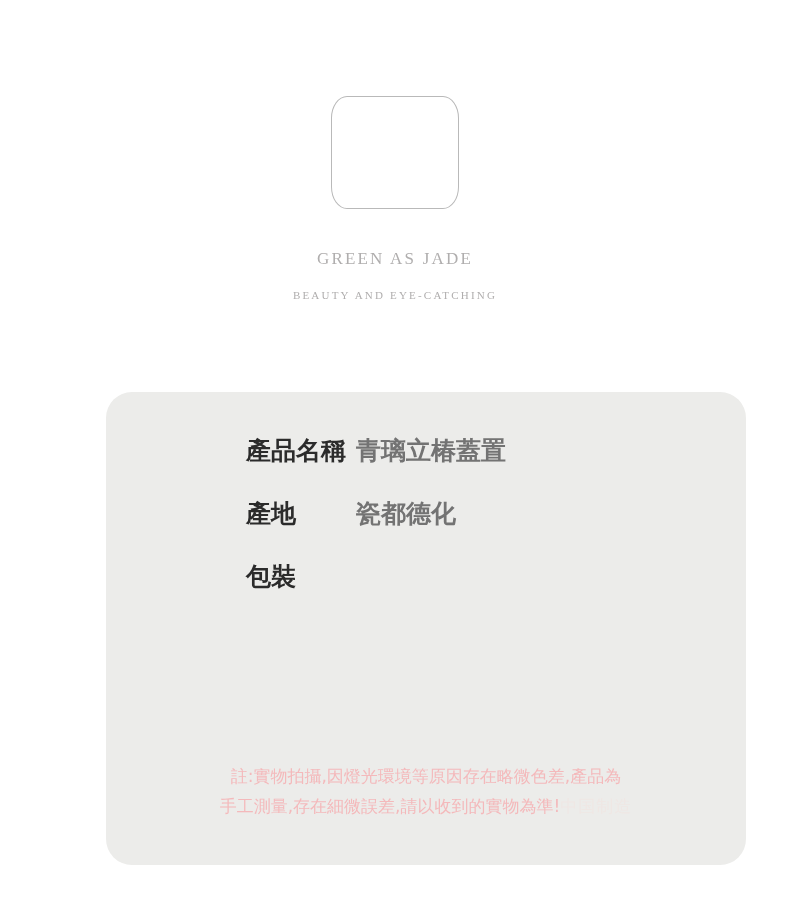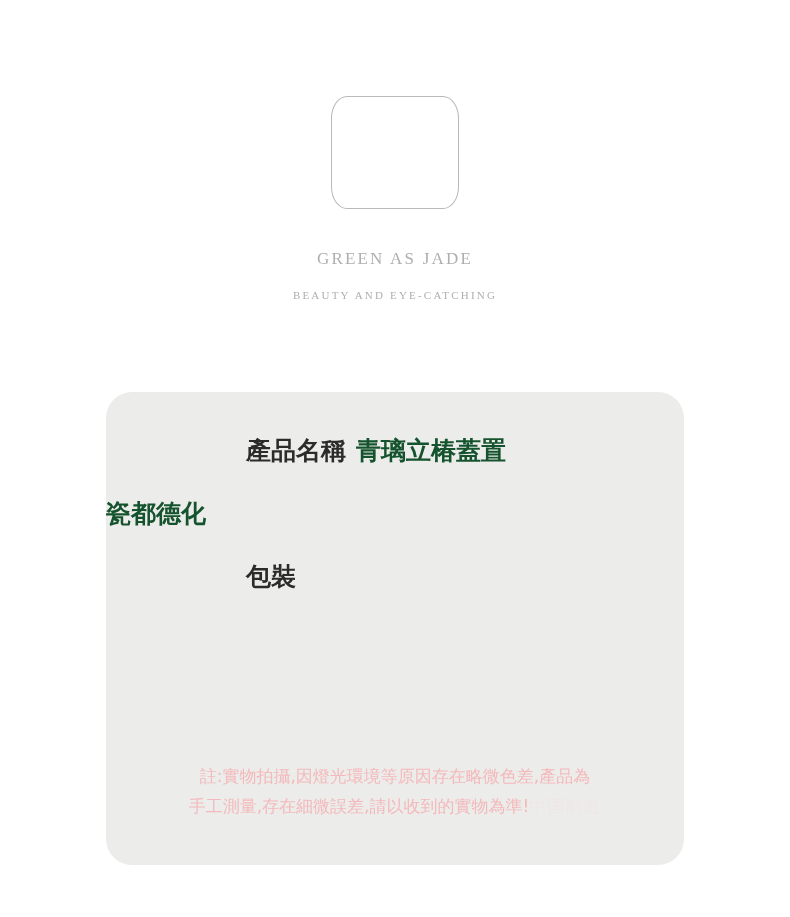--- a/index.html
+++ b/index.html
@@ -42,21 +42,21 @@
     line-height: 1.75;
   }
   .tagline-line-1 { font-size: 17px; }
   .tagline-line-2 { font-size: 11px; margin-top: 12px; }
 
   
   .spec-card {
     position: absolute;
     left: 106px;
     top: 392px;
-    width: 578px;
+    width: 640px;
     height: 473px;
     background: #ececea;
     border-radius: 26px;
   }
 
   .spec-table {
     position: absolute;
     left: 0;
     top: 42px;
     width: 100%;
@@ -74,21 +74,21 @@
     font-size: 25px;
     font-weight: bold;
     color: #2b2b2b;
     letter-spacing: 0px;
     font-family: "DejaVu Sans", sans-serif;
     white-space: nowrap;
   }
   .spec-value {
     font-size: 25px;
     font-weight: bold;
-    color: #14532d;
+    color: #737373;
     font-family: "DejaVu Sans", sans-serif;
     white-space: nowrap;
   }
 
   
   .label-wide { letter-spacing: 0; }
   .label-2 {
     display: inline-flex;
     justify-content: space-between;
     width: 120px;
@@ -131,20 +131,21 @@
   <div class="spec-table">
 
     <div class="spec-row">
       <div class="spec-label label-wide">產品名稱</div>
       <div class="spec-value">青璃立椿蓋置</div>
     </div>
 
 
 
     <div class="spec-row">
+      <div class="spec-label"><span class="label-2">產地</span></div>
       <div class="spec-value">瓷都德化</div>
     </div>
 
     <div class="spec-row">
       <div class="spec-label"><span class="label-2">包裝</span></div>
     </div>
 
   </div>
 
   <div class="note">

